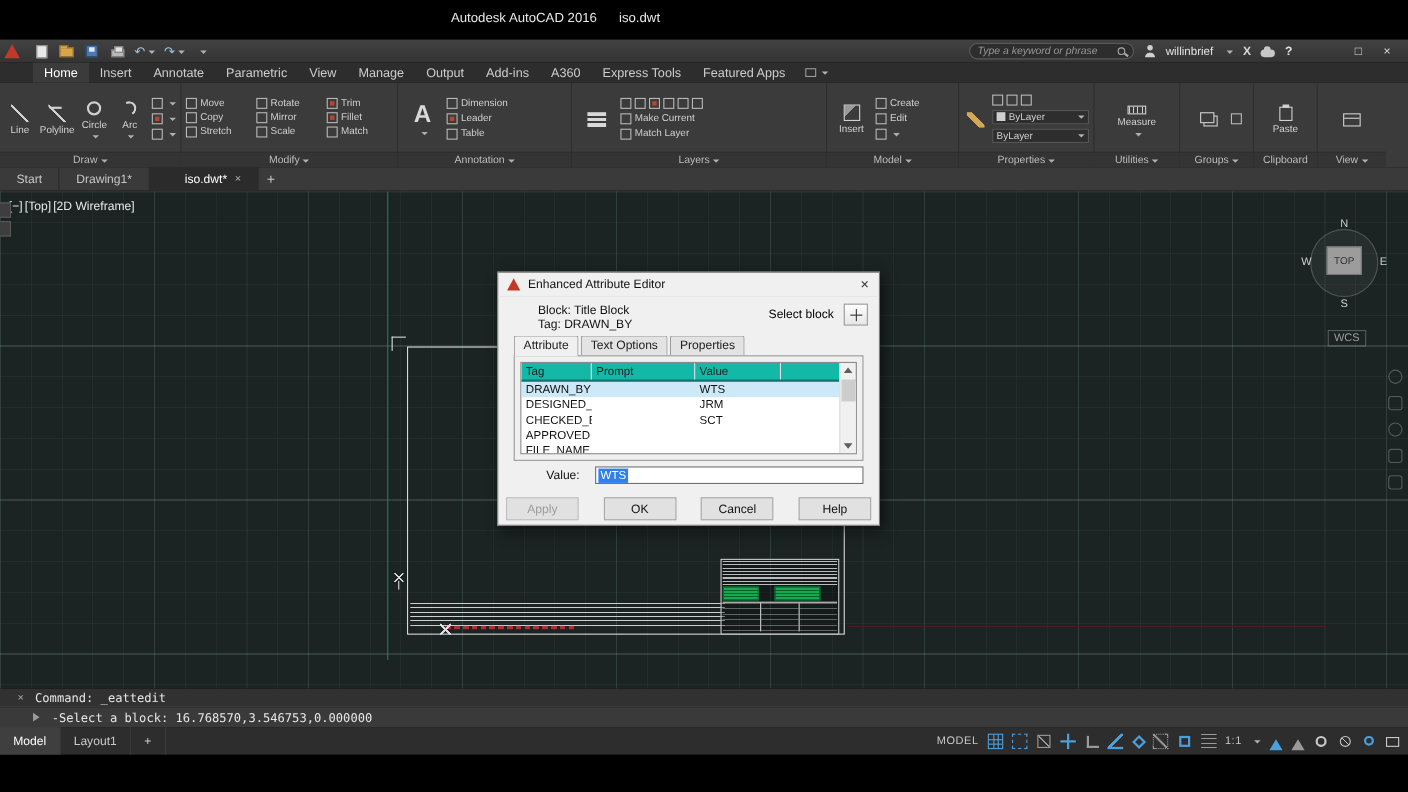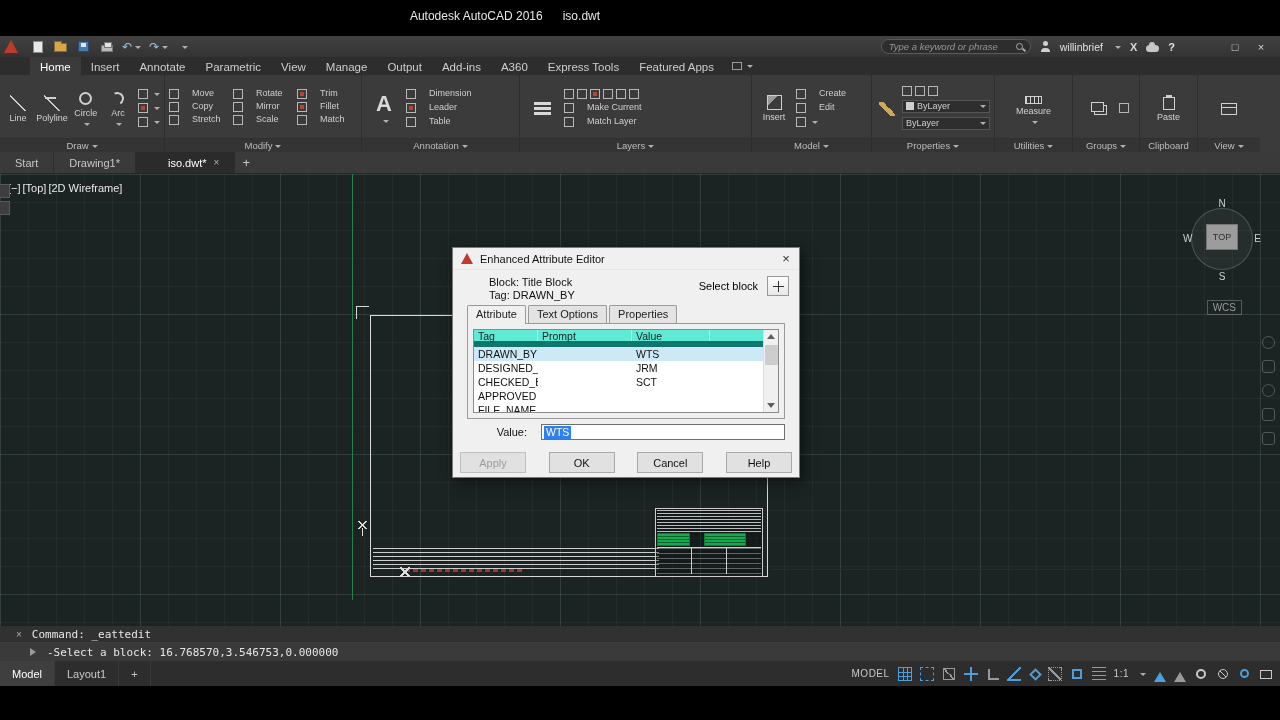--- a/index.html
+++ b/index.html
@@ -60,21 +60,21 @@
   .ic { display:block; }
   .ic-line { width:16px; height:16px; background:linear-gradient(45deg, transparent 44%, #d0d0d0 44% 53%, transparent 53%); }
   .ic-pline { width:16px; height:16px; background:linear-gradient(45deg, transparent 44%, #d0d0d0 44% 53%, transparent 53%), linear-gradient(#d0d0d0,#d0d0d0) 1px 2px/11px 2px no-repeat; }
   .ic-circle { width:13px; height:13px; border:2px solid #d0d0d0; border-radius:50%; margin:1px; }
   .ic-arc { width:13px; height:13px; border:2px solid #d0d0d0; border-radius:50%; border-left-color:transparent; border-bottom-color:transparent; transform:rotate(15deg); margin:1px; }
   .mi { width:10px; height:10px; border:1px solid #b8b8b8; display:inline-block; position:relative; flex:0 0 auto; }
   .mi.red::after { content:""; position:absolute; inset:2px 2px auto auto; width:4px; height:4px; background:#b8452f; }
   .minicol { display:flex; flex-direction:column; gap:4px; justify-content:center; padding-left:2px; }
   .minirow { display:flex; gap:3px; align-items:center; }
   .grid3 { display:grid; grid-template-columns:repeat(3,1fr); gap:3px 4px; align-content:center; padding:0 4px; flex:1; }
-  .srow { display:flex; align-items:center; gap:13px; }
+  .srow { display:flex; align-items:center; gap:3px; }
   .slabel { font-size:9px; color:#cfcfcf; white-space:nowrap; line-height:1; }
   .rowcol { display:flex; flex-direction:column; justify-content:flex-start; gap:4px; }
   .ic-layers { width:17px; height:14px; background:repeating-linear-gradient(to bottom, #d8d8d8 0 3px, #3b3b3b 3px 5px); }
   .ic-insert { width:15px; height:15px; border:1px solid #d0d0d0; background:linear-gradient(135deg, #9a9a9a 0 38%, transparent 38%); }
   .ic-brush { width:16px; height:14px; background:linear-gradient(45deg, transparent 38%, #d2a855 38% 60%, transparent 60%); }
   .ic-group { width:13px; height:10px; border:1px solid #d0d0d0; box-shadow:3px 3px 0 -1px #3b3b3b, 3px 3px 0 0 #d0d0d0; margin:0 4px 4px 0; }
   .ic-measure { width:17px; height:8px; border:1px solid #d0d0d0; background:repeating-linear-gradient(to right, #d0d0d0 0 1px, transparent 1px 4px); margin-top:3px; }
   .ic-paste { width:12px; height:13px; border:1px solid #d0d0d0; position:relative; margin-top:2px; }
   .ic-paste::before { content:""; position:absolute; top:-3px; left:2px; width:6px; height:3px; background:#d0d0d0; }
   .ic-view { width:16px; height:12px; border:1px solid #d0d0d0; background:linear-gradient(#d0d0d0,#d0d0d0) 0 3px/100% 1px no-repeat; }
@@ -143,21 +143,21 @@
   .dinfo { font-size:11px; line-height:13px; color:#111; }
   .dselect { margin-left:auto; display:flex; align-items:center; gap:9px; font-size:11px; }
   .pickbtn { width:22px; height:20px; border:1px solid #999; background:linear-gradient(#fdfdfd,#e7e7e7); display:flex; align-items:center; justify-content:center; }
   .pick-icon { width:11px; height:11px;
     background: linear-gradient(#333,#333) center/11px 1px no-repeat, linear-gradient(#333,#333) center/1px 11px no-repeat; }
   .dtabs { display:flex; padding-left:14px; position:relative; top:1px; }
   .dtab { font-size:11px; padding:2px 8px 3px; border:1px solid #9a9a9a; border-bottom:none; background:#e3e3e3; margin-right:2px; border-radius:2px 2px 0 0; color:#222; }
   .dtab.active { background:#f0f0f0; position:relative; z-index:3; padding-bottom:4px; }
   .dpage { margin:0 14px; border:1px solid #9a9a9a; height:96px; background:#f0f0f0; padding:5px; position:relative; z-index:2; }
   .atable { position:relative; height:84px; border:1px solid #8a8a8a; background:#fff; overflow:hidden; display:flex; flex-direction:column; }
-  .thead { display:flex; height:17px; border-bottom:6px solid #0f766e; background:#5eead4; font-size:10.5px; color:#222; }
+  .thead { display:flex; height:17px; border-bottom:2px solid #0f766e; background:#14b8a6; font-size:10.5px; color:#222; }
   .thead span { padding-left:4px; border-right:1px solid #dedede; display:flex; align-items:center; }
   .c-tag { width:64px; flex:0 0 auto; } .c-prompt { width:94px; flex:0 0 auto; } .c-value { width:78px; flex:0 0 auto; }
   .tbody { flex:1; overflow:hidden; font-size:10.5px; color:#111; }
   .trow { display:flex; height:14px; align-items:center; }
   .trow span { padding-left:4px; overflow:hidden; white-space:nowrap; }
   .trow.selected { background:#cde8f6; }
   .vscroll { position:absolute; right:0; top:0; bottom:0; width:15px; background:#f0f0f0; border-left:1px solid #dcdcdc; display:flex; flex-direction:column; align-items:center; }
   .sarr { width:15px; height:14px; display:flex; align-items:center; justify-content:center; }
   .sarr.up::after { content:""; border:4px solid transparent; border-bottom:5px solid #5e5e5e; margin-top:-5px; }
   .sarr.down { margin-top:auto; }

